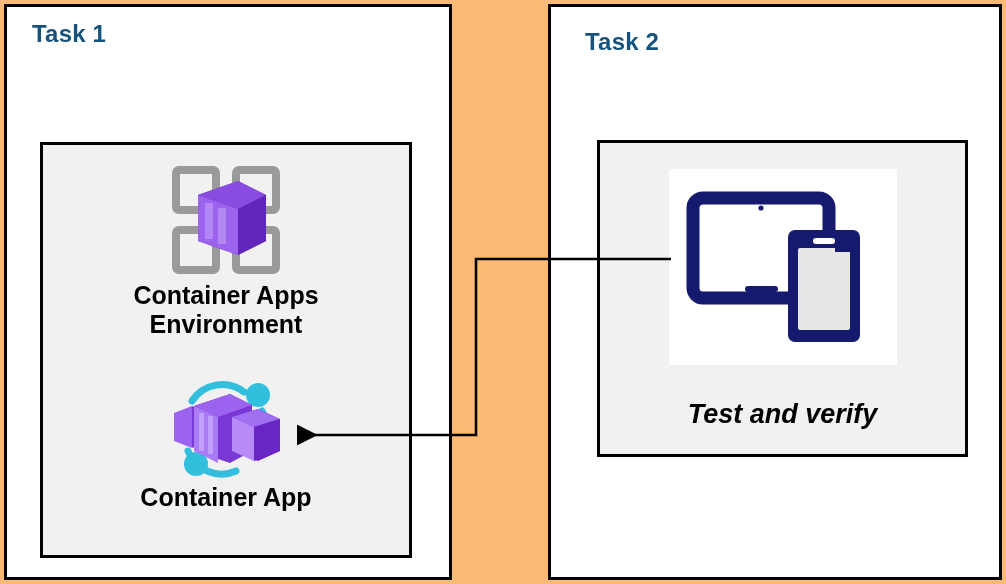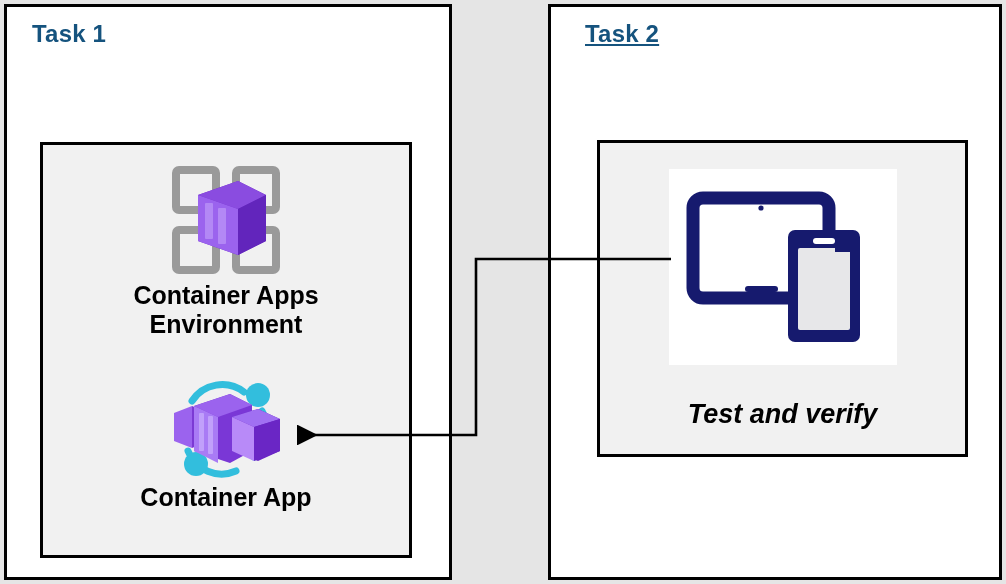--- a/index.html
+++ b/index.html
@@ -7,21 +7,21 @@
     padding: 0;
     background: #ffffff;
   }
   body {
     font-family: "Liberation Sans", sans-serif;
   }
   #canvas {
     position: relative;
     width: 1006px;
     height: 584px;
-    background: #e5e5e5;
+    background: #fdba74;
     overflow: hidden;
   }
 
   
   .task-panel {
     position: absolute;
     background: #ffffff;
     border: 3px solid #000000;
     box-sizing: border-box;
   }
@@ -30,21 +30,21 @@
 
   .task-title {
     position: absolute;
     font-size: 24px;
     font-weight: bold;
     color: #15537E;
     letter-spacing: 0.2px;
     white-space: nowrap;
   }
   #task1-title { left: 32px;  top: 20px; }
-  #task2-title { left: 585px; top: 20px; text-decoration: underline; }
+  #task2-title { left: 585px; top: 28px; }
 
   
   #rg-row {
     position: absolute;
     left: 33px;
     top: 58px;
     width: 290px;
     height: 76px;
     display: flex;
     align-items: center;

